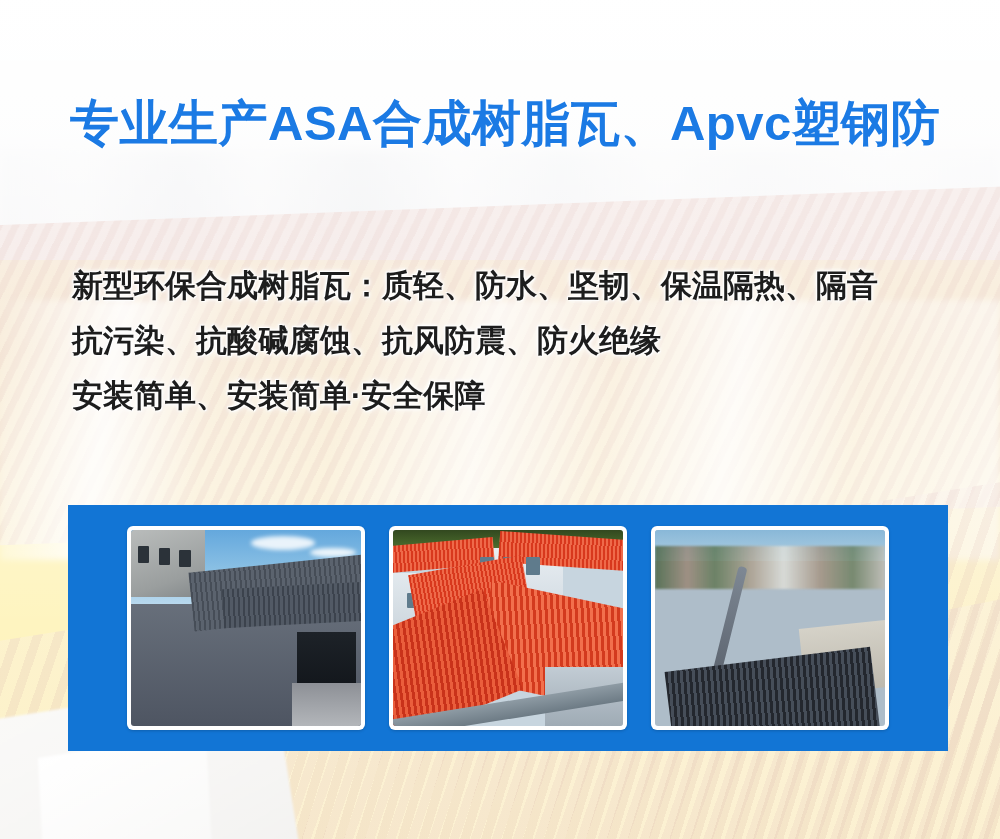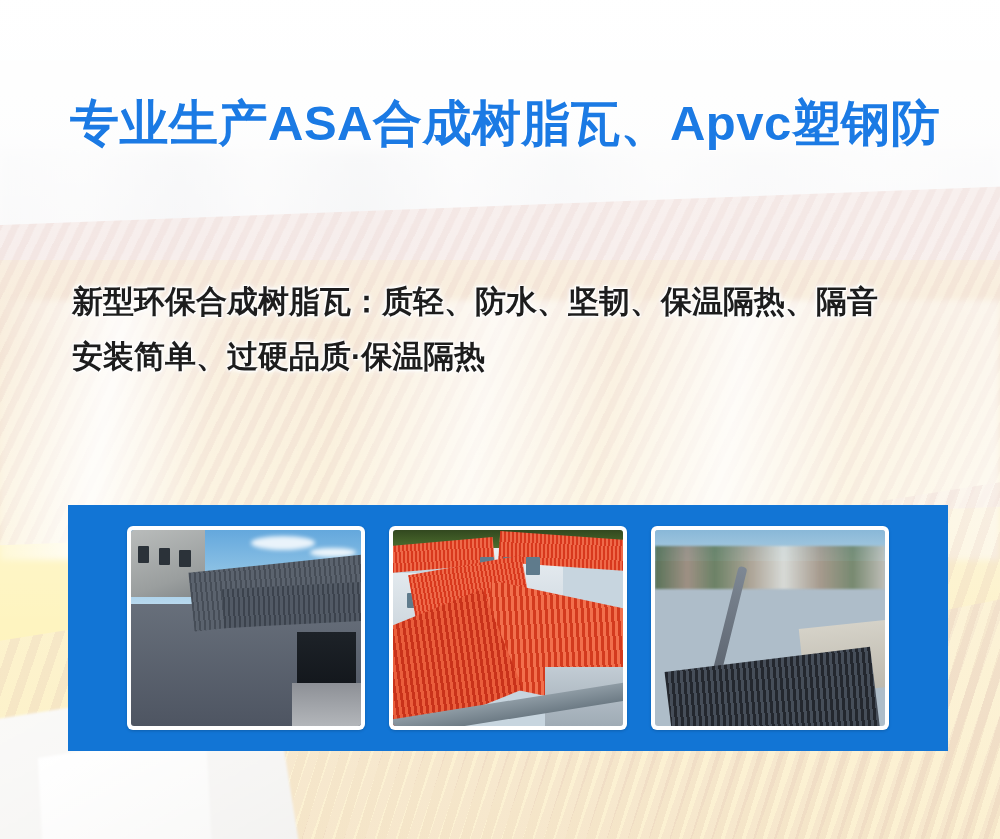--- a/index.html
+++ b/index.html
@@ -134,21 +134,21 @@
     white-space: nowrap;
     text-shadow:
       0 0 3px #ffffff, 0 0 3px #ffffff, 0 0 6px #ffffff,
       1px 1px 0 rgba(255,255,255,.9), -1px -1px 0 rgba(255,255,255,.9);
   }
 
   
   .subcopy {
     position: absolute;
     left: 72px;
-    top: 274px;
+    top: 258px;
     width: 880px;
   }
   .sub-line {
     font-size: 31px;
     font-weight: bold;
     line-height: 55px;
     color: #1d1d1d;
     white-space: nowrap;
     text-shadow:
       0 0 4px #ffffff, 0 0 4px #ffffff, 0 0 8px #ffffff,
@@ -348,21 +348,22 @@
     <div class="bg-gable2"></div>
     <div class="bg-wash"></div>
   </div>
 
   <div class="headline">
     <div class="headline-line">专业生产ASA合成树脂瓦、Apvc塑钢防</div>
   </div>
 
   <div class="subcopy">
     <div class="sub-line">新型环保合成树脂瓦：质轻、防水、坚韧、保温隔热、隔音</div>
-    <div class="sub-line">安装简单、过硬品质·保温隔热</div>
+    <div class="sub-line">抗污染、抗酸碱腐蚀、抗风防震、防火绝缘</div>
+    <div class="sub-line">安装简单、安装简单·安全保障</div>
   </div>
 
   <div class="gallery-panel">
     <div class="gallery-row">
 
       <div class="photo-card">
         <div class="photo-inner ph1">
           <div class="sky"></div>
           <div class="cloud" style="left:52%;top:3%;width:28%;height:7%;"></div>
           <div class="cloud" style="left:78%;top:9%;width:20%;height:5%;"></div>

